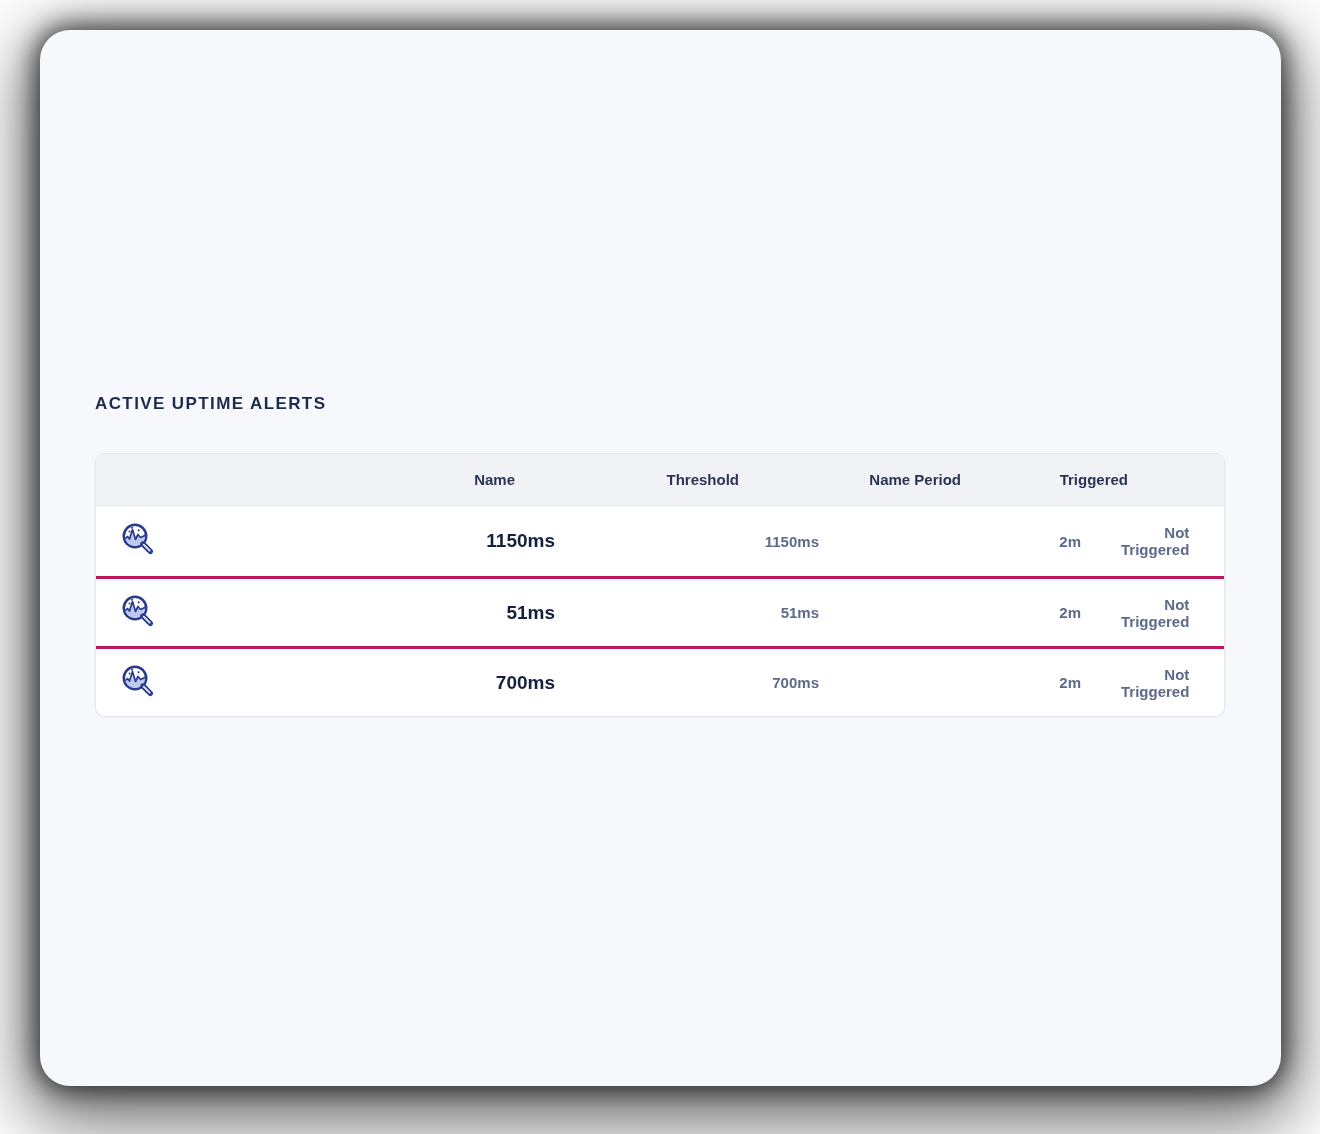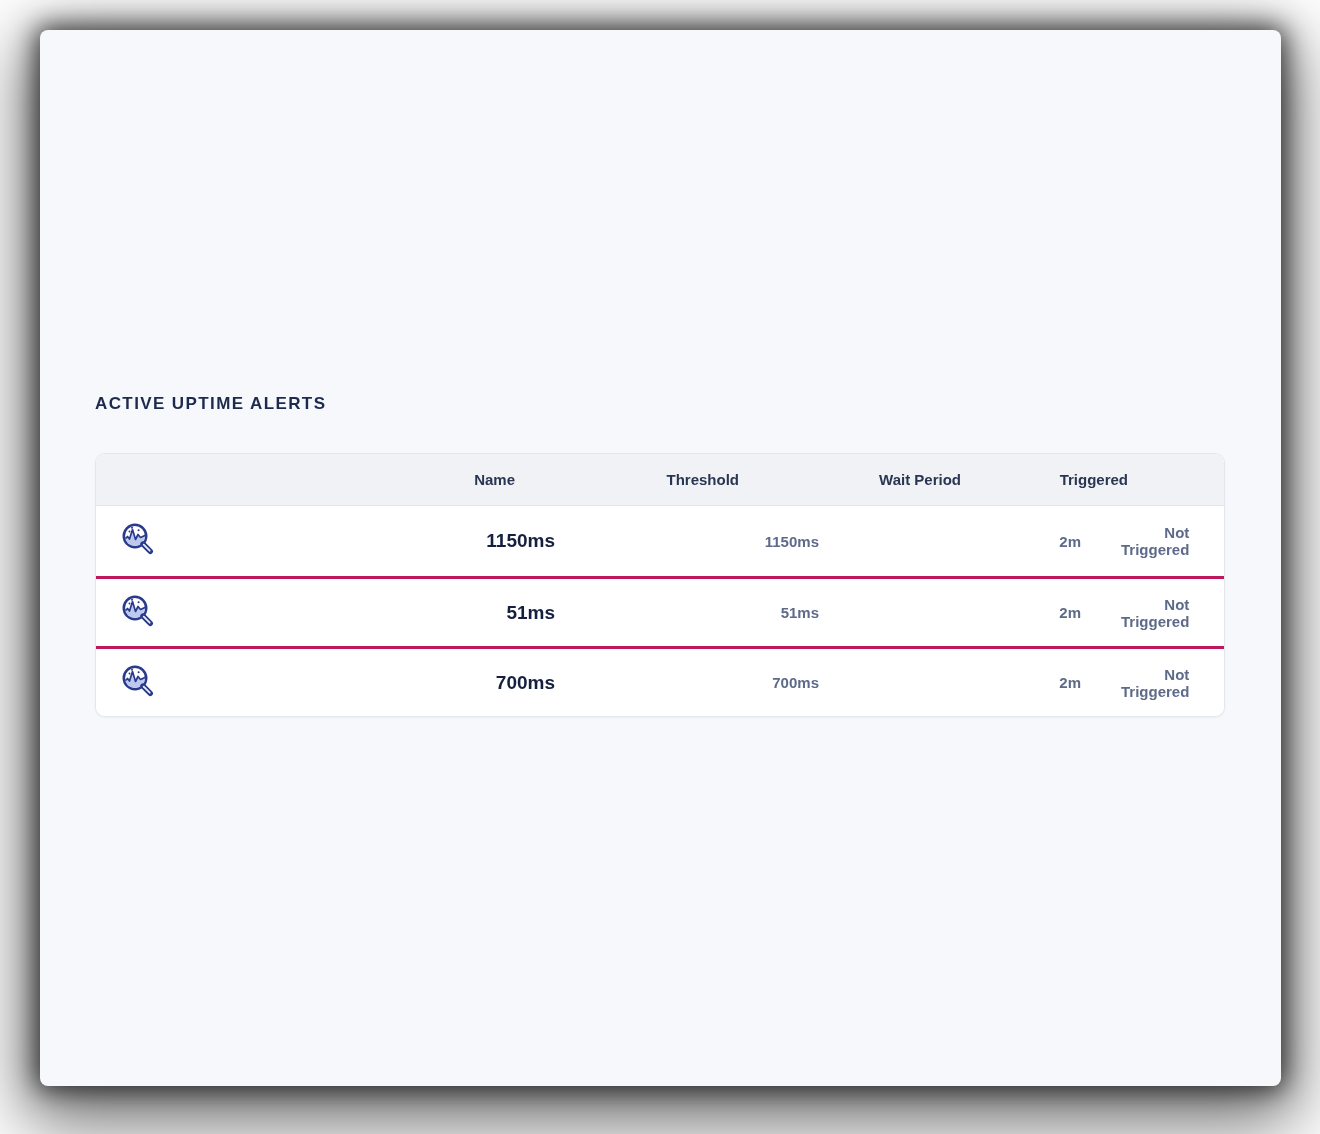--- a/index.html
+++ b/index.html
@@ -15,21 +15,21 @@
     background: #ffffff;
     overflow: hidden;
   }
   .window {
     position: absolute;
     left: 40px;
     top: 30px;
     width: 1241px;
     height: 1056px;
     background: #f7f8fb;
-    border-radius: 8px;
+    border-radius: 30px;
     box-shadow:
       0 0 26px 4px rgba(0,0,0,0.70),
       0 22px 70px 16px rgba(0,0,0,0.55);
   }
   .content {
     padding: 364px 56px 0 55px;
   }
   .section-heading {
     font-size: 17px;
     font-weight: 700;
@@ -107,21 +107,21 @@
     <div class="content">
 
       <div class="section-heading">ACTIVE UPTIME ALERTS</div>
 
       <div class="card">
 
         <div class="grid-row thead">
           <div></div>
           <div class="th">Name</div>
           <div class="th">Threshold</div>
-          <div class="th">Wait Period</div>
+          <div class="th">Name Period</div>
           <div class="th">Triggered</div>
           <div></div>
         </div>
 
         <div class="grid-row row">
           <div class="icon-cell">
             <svg width="38" height="40" viewBox="0 0 38 40" aria-hidden="true">
               <defs>
                   <clipPath id="mgc0">
                     <circle cx="16" cy="15" r="10.1"></circle>

